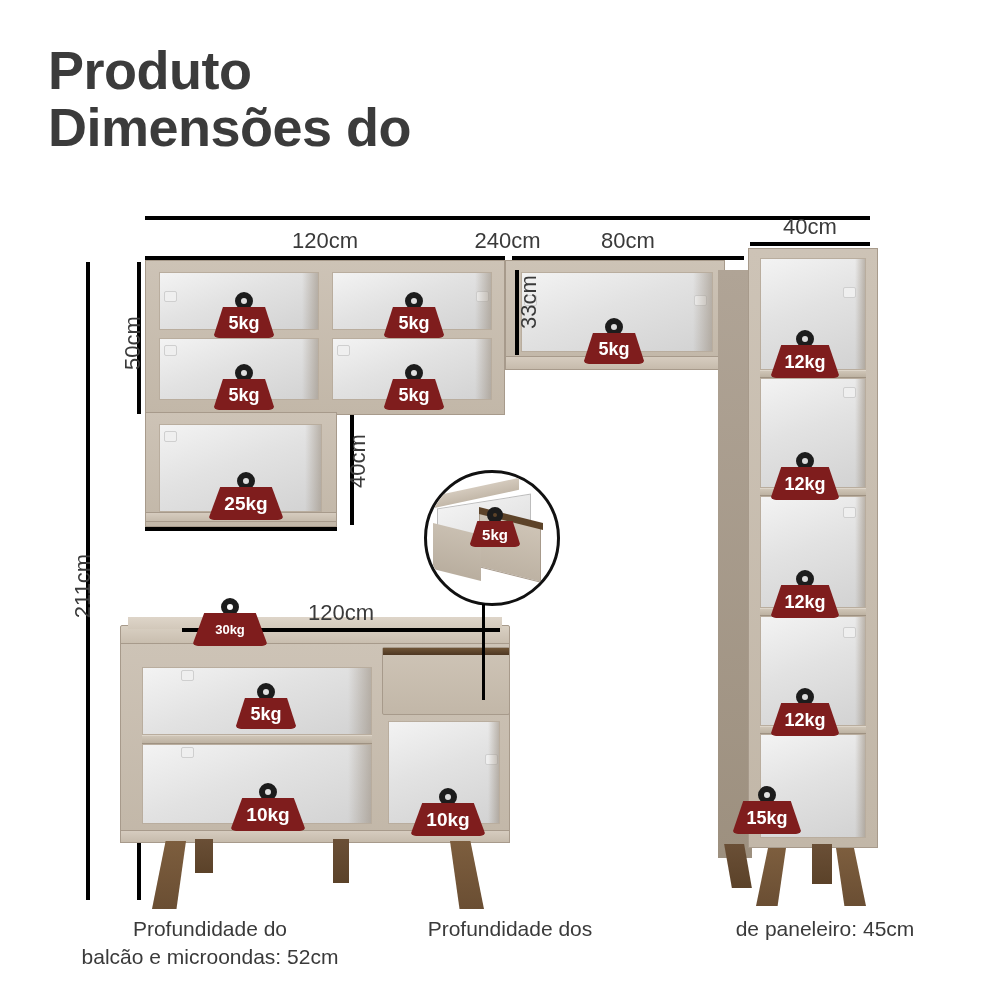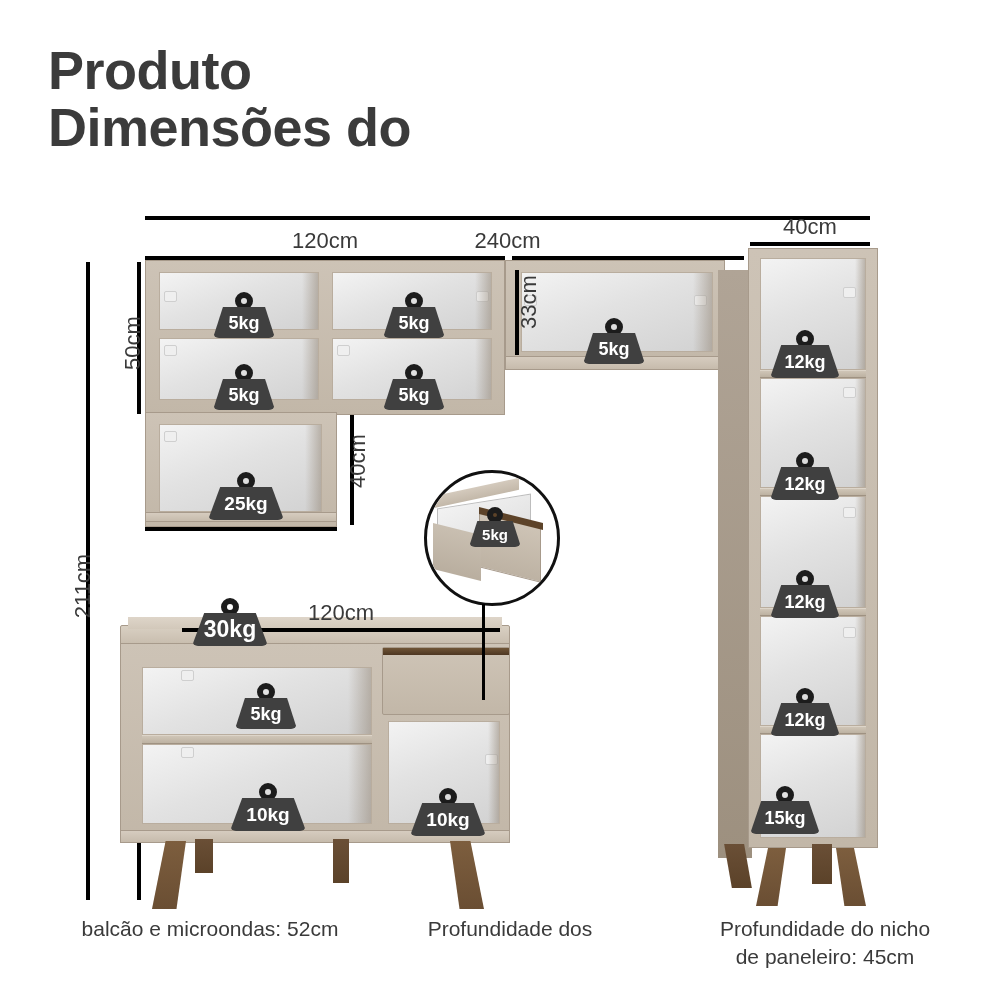--- a/index.html
+++ b/index.html
@@ -76,21 +76,21 @@
   .leg.right { clip-path: polygon(0 0, 60% 0, 100% 100%, 28% 100%); }
   .leg.back  { background: linear-gradient(180deg,#6a4f36 0%,#5b4229 100%); }
 
   
   .weight {
     position: absolute;
     display: flex; align-items: flex-end; justify-content: center;
   }
   .weight .body {
     position: relative;
-    background: #404040;
+    background: #7f1d1d;
     border-radius: 7px 7px 6px 6px;
     clip-path: polygon(16% 0, 84% 0, 100% 100%, 0% 100%);
     color: #fff; font-weight: bold;
     display: flex; align-items: center; justify-content: center;
     line-height: 1;
     padding: 0 6px;
   }
   .weight .handle {
     position: absolute; left: 50%; transform: translateX(-50%);
     border: 6px solid #1c1c1c; border-radius: 50%;
@@ -118,20 +118,21 @@
     <div>Produto</div>
     <div>Dimensões do</div>
   </div>
 
   <div class="dim-label" style="left:145px; top:188px; width:725px;margin-top:40px;">240cm</div>
   <div class="dim-line-h" style="left:145px; top:216px; width:725px;"></div>
 
   <div class="dim-label" style="left:145px; top:228px; width:360px;">120cm</div>
   <div class="dim-line-h" style="left:145px; top:256px; width:360px;"></div>
 
+  <div class="dim-label" style="left:512px; top:228px; width:232px;">80cm</div>
   <div class="dim-line-h" style="left:512px; top:256px; width:232px;"></div>
 
   <div class="dim-label" style="left:750px; top:214px; width:120px;">40cm</div>
   <div class="dim-line-h" style="left:750px; top:242px; width:120px;"></div>
 
   <div class="dim-line-v" style="left:86px; top:262px; height:638px;"></div>
   <div class="dim-label vert" style="left:13px; top:573px; width:140px;">211cm</div>
 
   <div class="dim-line-v" style="left:137px; top:262px; height:152px;"></div>
   <div class="dim-label vert" style="left:63px; top:330px; width:140px;">50cm</div>
@@ -324,51 +325,51 @@
   <div class="weight" style="left:770px; top:570px; width:70px; height:48px;">
     <div class="handle" style="top:0; width:18px; height:18px;"></div>
     <div class="body" style="width:70px; height:33px; font-size:18px;">12kg</div>
   </div>
 
   <div class="weight" style="left:770px; top:688px; width:70px; height:48px;">
     <div class="handle" style="top:0; width:18px; height:18px;"></div>
     <div class="body" style="width:70px; height:33px; font-size:18px;">12kg</div>
   </div>
 
-  <div class="weight" style="left:750px; top:786px; width:70px; height:48px;">
+  <div class="weight" style="left:732px; top:786px; width:70px; height:48px;">
     <div class="handle" style="top:0; width:18px; height:18px;"></div>
     <div class="body" style="width:70px; height:33px; font-size:18px;">15kg</div>
   </div>
 
   <div class="weight" style="left:192px; top:598px; width:76px; height:48px;">
     <div class="handle" style="top:0; width:18px; height:18px;"></div>
-    <div class="body" style="width:76px; height:33px; font-size:23px;">30kg</div>
+    <div class="body" style="width:76px; height:33px; font-size:13px;">30kg</div>
   </div>
 
   <div class="weight" style="left:235px; top:683px; width:62px; height:46px;">
     <div class="handle" style="top:0; width:18px; height:18px;"></div>
     <div class="body" style="width:62px; height:31px; font-size:18px;">5kg</div>
   </div>
 
   <div class="weight" style="left:230px; top:783px; width:76px; height:48px;">
     <div class="handle" style="top:0; width:18px; height:18px;"></div>
     <div class="body" style="width:76px; height:33px; font-size:19px;">10kg</div>
   </div>
 
   <div class="weight" style="left:410px; top:788px; width:76px; height:48px;">
     <div class="handle" style="top:0; width:18px; height:18px;"></div>
     <div class="body" style="width:76px; height:33px; font-size:19px;">10kg</div>
   </div>
 
   <div class="caption" style="left:60px; top:915px; width:300px;">
+    <div>Profundidade do</div>
     <div>balcão e microondas: 52cm</div>
   </div>
 
   <div class="caption" style="left:385px; top:915px; width:250px;">
     <div>Profundidade dos</div>
   </div>
 
   <div class="caption" style="left:680px; top:915px; width:290px;">
-    <div>Profundidade do nicho</div>
     <div>de paneleiro: 45cm</div>
   </div>
 
 </div>
 
 </body></html>

